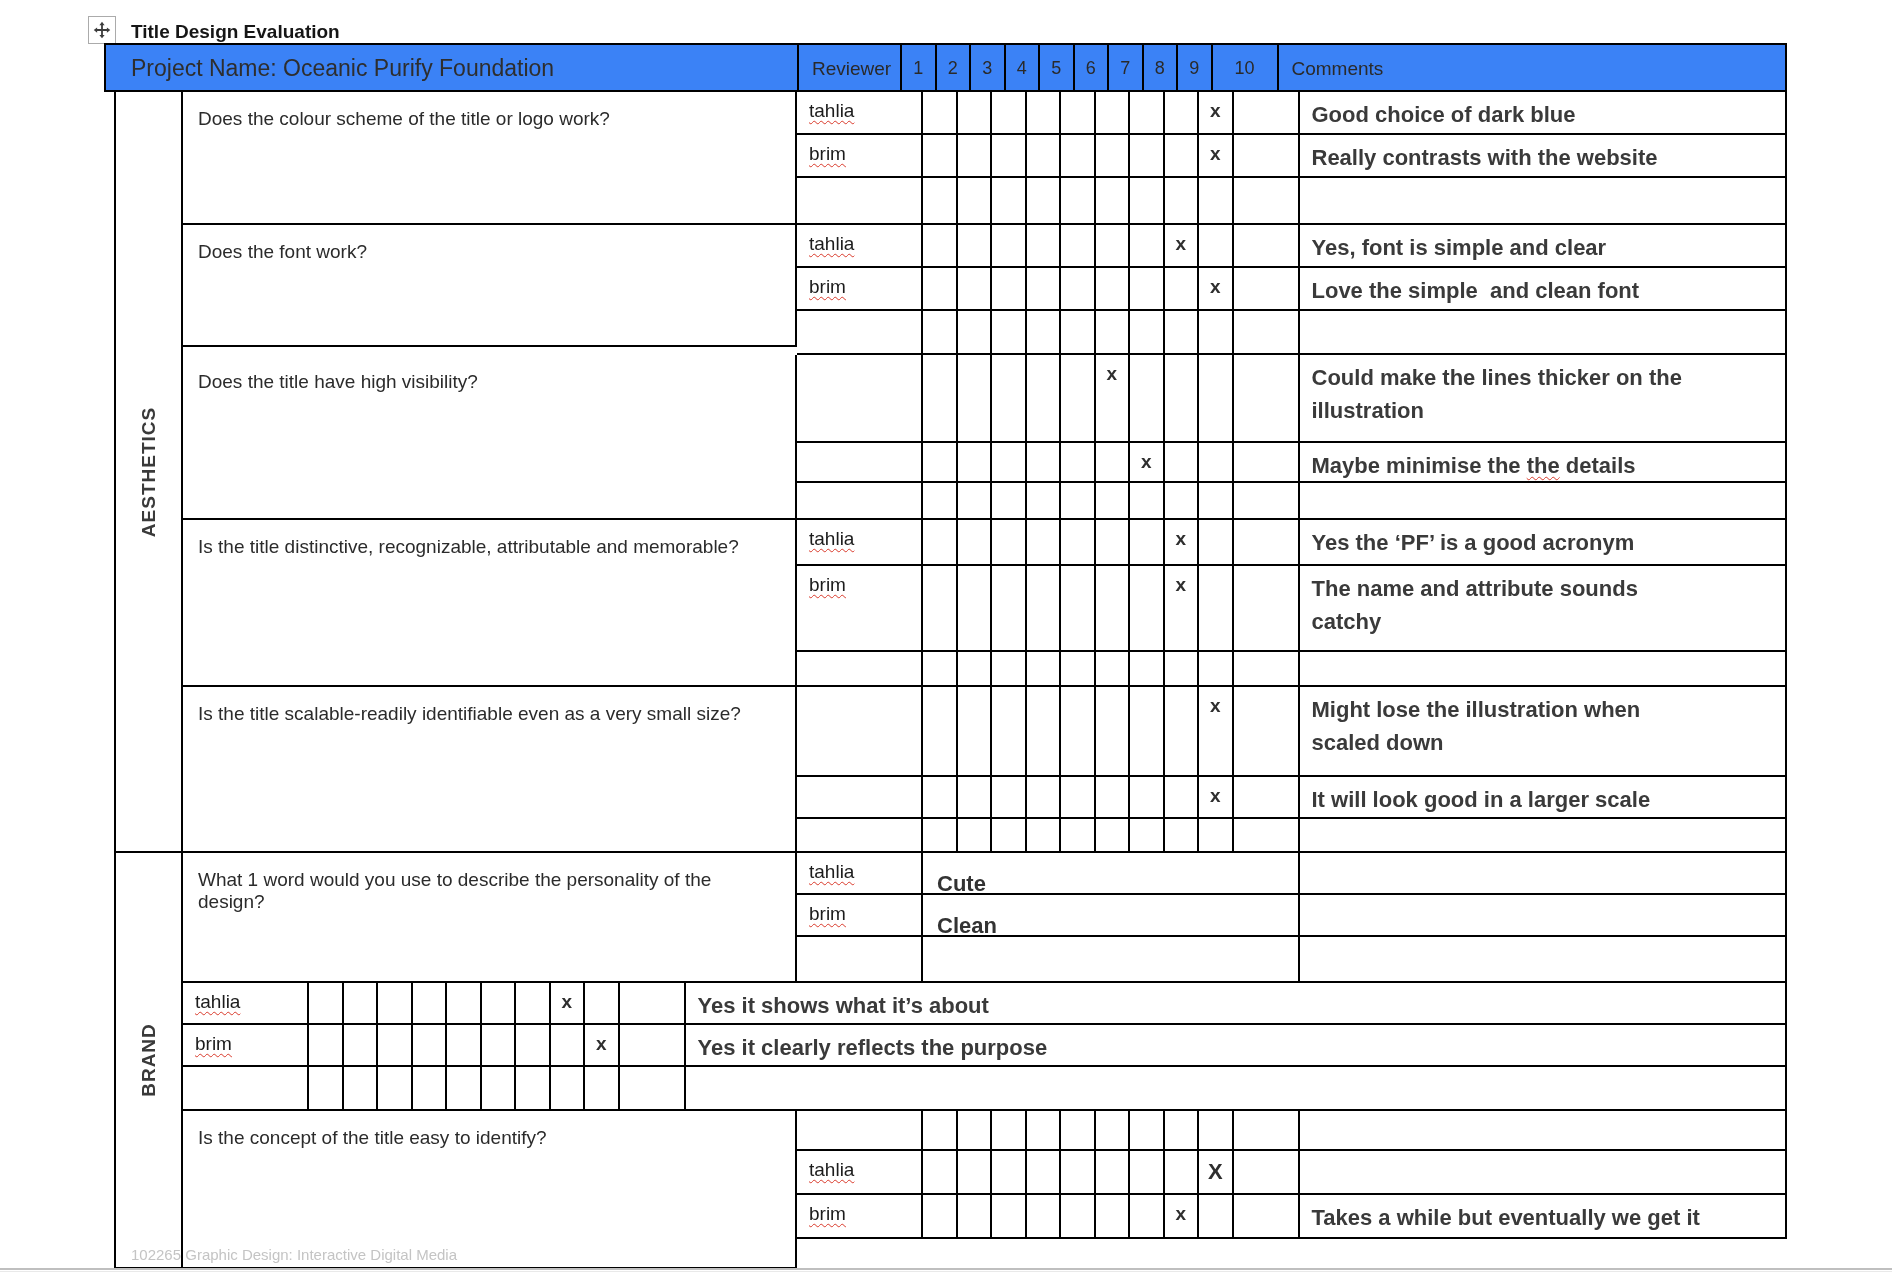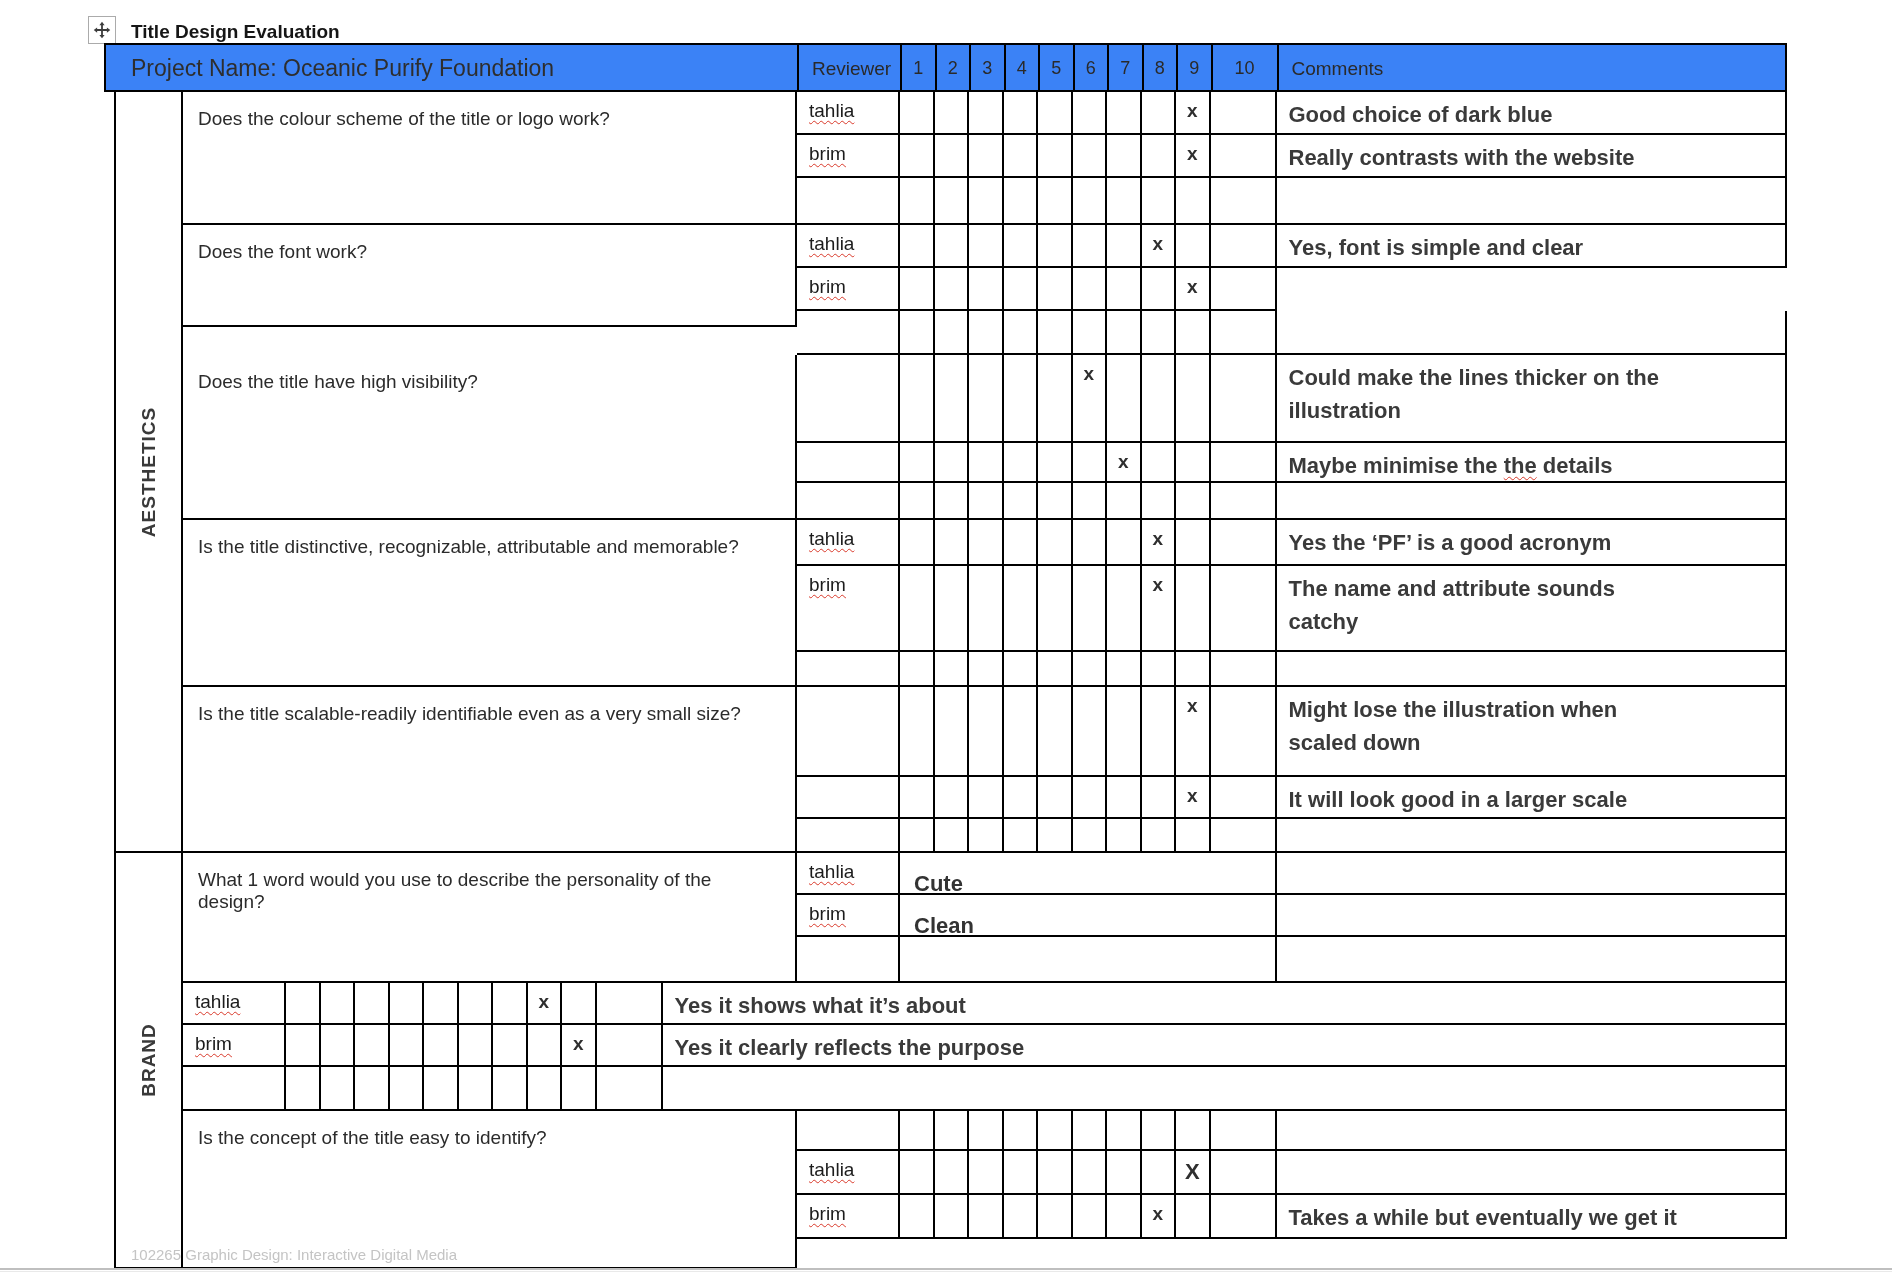--- a/index.html
+++ b/index.html
@@ -28,21 +28,21 @@
   .sect { display: flex; }
   .td { border-right: 2px solid #000; border-bottom: 2px solid #000; }
   .sec { width: 67px; position: relative; }
   .sec-label { position: absolute; left: 50%; top: 50%; transform: translate(-50%,-50%) rotate(180deg);
     writing-mode: vertical-rl; font-weight: bold; font-size: 19px; letter-spacing: 1px; color: #3a3a3a; }
   .blocks { flex: 1; display: flex; flex-direction: column; }
   .qblock { display: flex; }
   .q { width: 614px; padding: 16px 24px 0 15px; font-size: 19px; color: #2b2b2b; }
   .rows { flex: 1; display: flex; flex-direction: column; }
   .tr { display: flex; }
-  .nm { width: 103px; padding: 8px 0 0 12px; font-size: 19px; color: #1c1c1c; }
+  .nm { width: 126px; padding: 8px 0 0 12px; font-size: 19px; color: #1c1c1c; }
   .r  { width: 34.5px; text-align: center; padding-top: 8px; }
   .r10 { width: 66px; }
   .cm { flex: 1; padding: 6px 10px 0 12px; }
   .merged { width: 376.5px; padding: 18px 0 0 14px; }
 
   .rev { text-decoration-line: underline; text-decoration-style: wavy;
     text-decoration-color: #d93a2b; text-decoration-thickness: 1px; text-underline-offset: 3px; }
   .wavy { text-decoration-line: underline; text-decoration-style: wavy;
     text-decoration-color: #d93a2b; text-decoration-thickness: 1px; text-underline-offset: 3px; }
   .comment { font-weight: bold; font-size: 22px; color: #3a3a3a; line-height: 1.5; white-space: pre-wrap; }
@@ -130,21 +130,21 @@
             <div class="td r"></div>
             <div class="td r"></div>
             <div class="td r"></div>
             <div class="td r r10"></div>
             <div class="td cm"></div>
           </div>
         </div>
       </div>
 
       <div class="qblock">
-        <div class="td q" style="height:102px">Does the font work?</div>
+        <div class="td q" style="height:122px">Does the font work?</div>
         <div class="rows">
           <div class="tr" style="height:43px">
             <div class="td nm"><span class="rev">tahlia</span></div>
             <div class="td r"></div>
             <div class="td r"></div>
             <div class="td r"></div>
             <div class="td r"></div>
             <div class="td r"></div>
             <div class="td r"></div>
             <div class="td r"></div>
@@ -158,20 +158,21 @@
             <div class="td r"></div>
             <div class="td r"></div>
             <div class="td r"></div>
             <div class="td r"></div>
             <div class="td r"></div>
             <div class="td r"></div>
             <div class="td r"></div>
             <div class="td r"></div>
             <div class="td r"><span class="xmark">x</span></div>
             <div class="td r r10"></div>
+            <div class="td cm"><span class="comment">Love the simple  and clean font</span></div>
           </div>
           <div class="tr" style="height:44px">
             <div class="td nm"></div>
             <div class="td r"></div>
             <div class="td r"></div>
             <div class="td r"></div>
             <div class="td r"></div>
             <div class="td r"></div>
             <div class="td r"></div>
             <div class="td r"></div>

